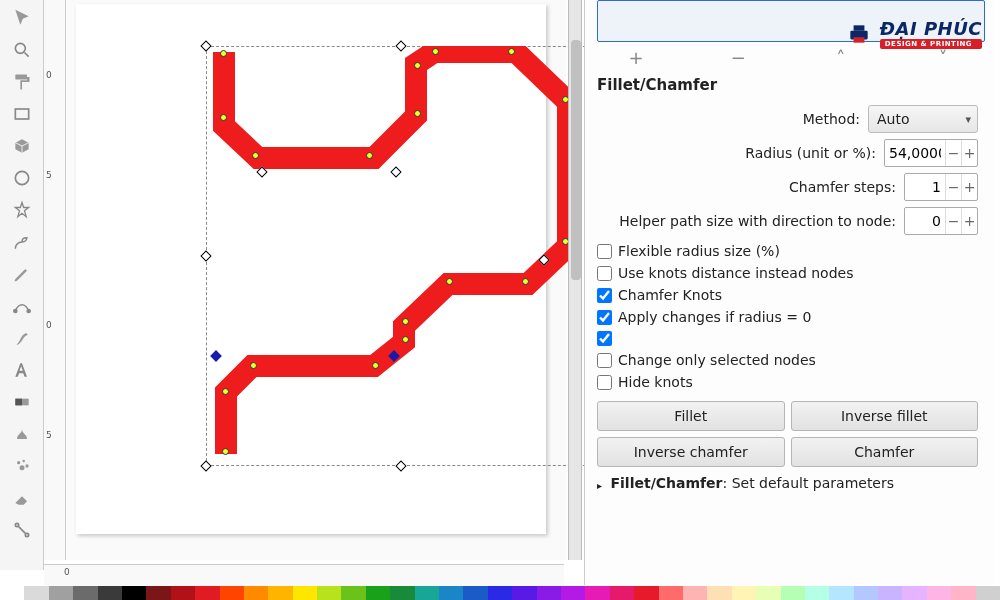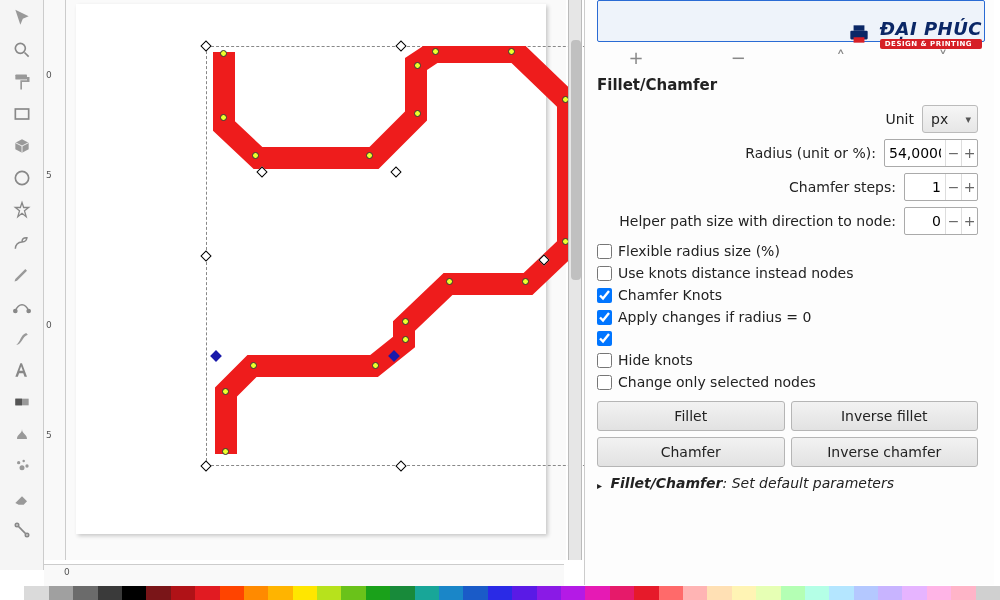--- a/index.html
+++ b/index.html
@@ -83,21 +83,21 @@
   .numbox input { width:60px; border:none; padding:0 4px; font-size:14px; text-align:right; outline:none; background:transparent;}
   .numbox .spn { width:16px; text-align:center; color:#666; cursor:pointer; font-size:14px; border-left:1px solid #ddd; height:100%; display:flex; align-items:center; justify-content:center;}
   .checks { padding:2px 12px; }
   .checks div { display:flex; align-items:center; gap:6px; padding:3px 0; font-size:14px; }
   .checks input { width:15px; height:15px; }
   .btn-grid { display:grid; grid-template-columns:1fr 1fr; gap:6px; padding:6px 16px 2px 12px; }
   .btn {
     height:30px; background:linear-gradient(#f2f2f2,#e2e2e2); border:1px solid #b5b5b5;
     border-radius:3px; font-size:14px; display:flex; align-items:center; justify-content:center; cursor:pointer;
   }
-  .foot { padding:6px 12px; font-size:14px; color:#222;font-style:italic; }
+  .foot { padding:6px 12px; font-size:14px; color:#222; }
   .foot .tri2 { display:inline-block; transform:translateY(1px); margin-right:4px; font-size:10px;}
 
   .swatches {
     position:absolute; left:0; bottom:0; width:1000px; height:14px; display:flex;
   }
   .swatches div { flex:1; height:14px; }
 
   .brand {
     position:absolute; right:18px; top:18px; display:flex; align-items:center; gap:8px;
     font-weight:800; font-style:italic; color:#0b2766; pointer-events:none;
@@ -292,23 +292,23 @@
   <div class="lpe-box"></div>
   <div class="pm-row">
     <span>+</span>
     <span>−</span>
     <span>˄</span>
     <span>˅</span>
   </div>
   <h3>Fillet/Chamfer</h3>
 
   <div class="row">
-    <label>Unit</label>
-    <div class="select">
-        <span>px</span>
+    <label>Method:</label>
+    <div class="select wide">
+        <span>Auto</span>
       </div>
   </div>
   <div class="row">
     <label>Radius (unit or %):</label>
     <div class="numbox">
       <input value="54,0000" style="">
       <div class="spn">−</div>
       <div class="spn">+</div>
     </div>
   </div>
@@ -344,33 +344,33 @@
       </div>
     <div>
         <input type="checkbox" checked="" style="">
         <span>Apply changes if radius = 0</span>
       </div>
     <div>
         <input type="checkbox" checked="" style="">
       </div>
     <div>
         <input type="checkbox" style="">
+        <span>Change only selected nodes</span>
+      </div>
+    <div>
+        <input type="checkbox" style="">
         <span>Hide knots</span>
-      </div>
-    <div>
-        <input type="checkbox" style="">
-        <span>Change only selected nodes</span>
       </div>
   </div>
 
   <div class="btn-grid">
     <div class="btn">Fillet</div>
     <div class="btn">Inverse fillet</div>
+    <div class="btn">Inverse chamfer</div>
     <div class="btn">Chamfer</div>
-    <div class="btn">Inverse chamfer</div>
   </div>
 
   <div class="foot">
     <span class="tri2">▸</span>
     <b>Fillet/Chamfer</b><span>: Set default parameters</span>
   </div>
 </div>
 
 <div class="swatches">
     <div style="background: rgb(255, 255, 255);"></div>

